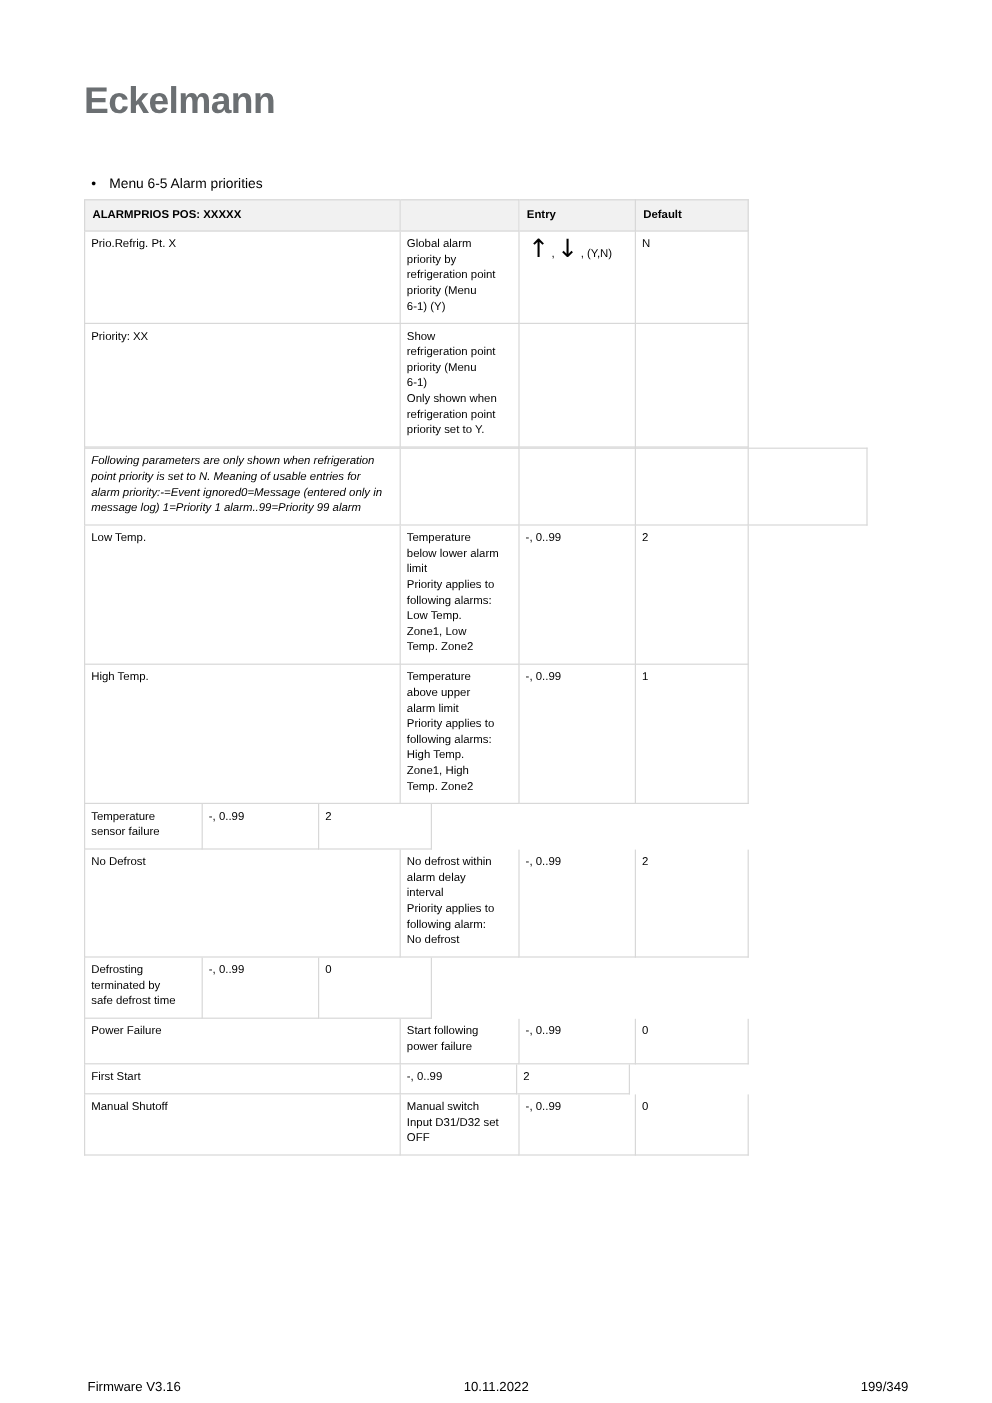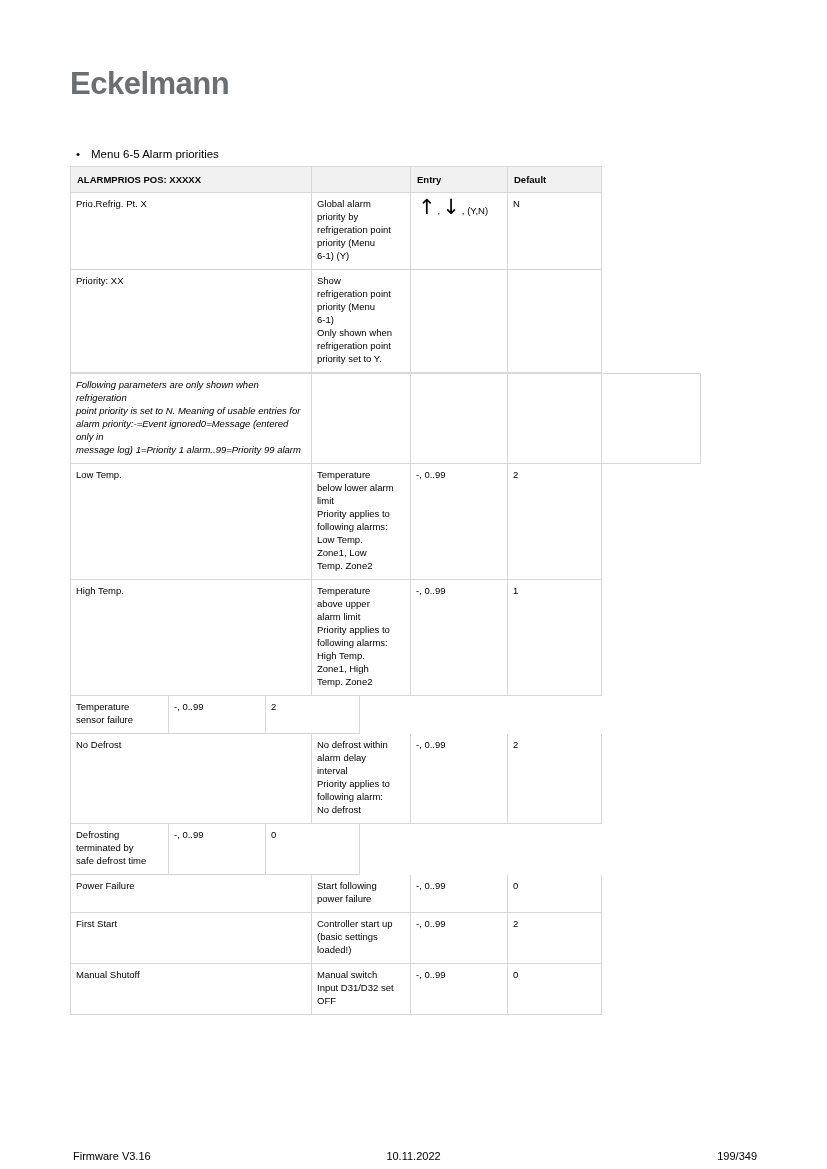--- a/index.html
+++ b/index.html
@@ -44,21 +44,21 @@
   }
   .trow .cell:first-child{border-left:1px solid var(--border);}
   .trow.thead .cell{
     border-top:1px solid var(--border);
     background:var(--header-bg);
     font-weight:700;
     padding:6px 5px 6px 6px;
     white-space:nowrap;
   }
   .note-row .cell{border-top:1px solid var(--border);}
-  .c1{width:242px;}
+  .c1{width:264px;}
   .c2{width:99px;}
   .c3{width:97px;}
   .c4{width:94px;}
   .c5{width:99px;}
   .note-text{font-style:italic;}
   .entry-flex{display:flex;align-items:baseline;}
   .arrow-glyph{
     font-size:21px;line-height:21px;
     font-family:"DejaVu Sans",sans-serif;
     margin:0 2px;
@@ -178,23 +178,20 @@
         </div>
         <div class="trow">
           <div class="cell c1">Power Failure</div>
           <div class="cell c2">Start following
 power failure</div>
           <div class="cell c3">-, 0..99</div>
           <div class="cell c4">0</div>
         </div>
         <div class="trow">
           <div class="cell c1">First Start</div>
-          <div class="cell c2">Controller start up
-(basic settings
-loaded!)</div>
           <div class="cell c3">-, 0..99</div>
           <div class="cell c4">2</div>
         </div>
         <div class="trow">
           <div class="cell c1">Manual Shutoff</div>
           <div class="cell c2">Manual switch
 Input D31/D32 set
 OFF</div>
           <div class="cell c3">-, 0..99</div>
           <div class="cell c4">0</div>

